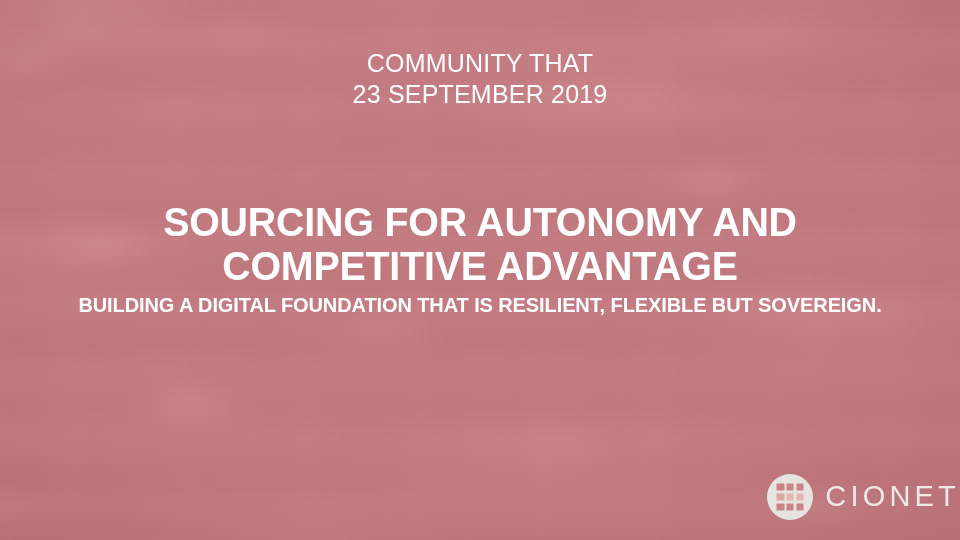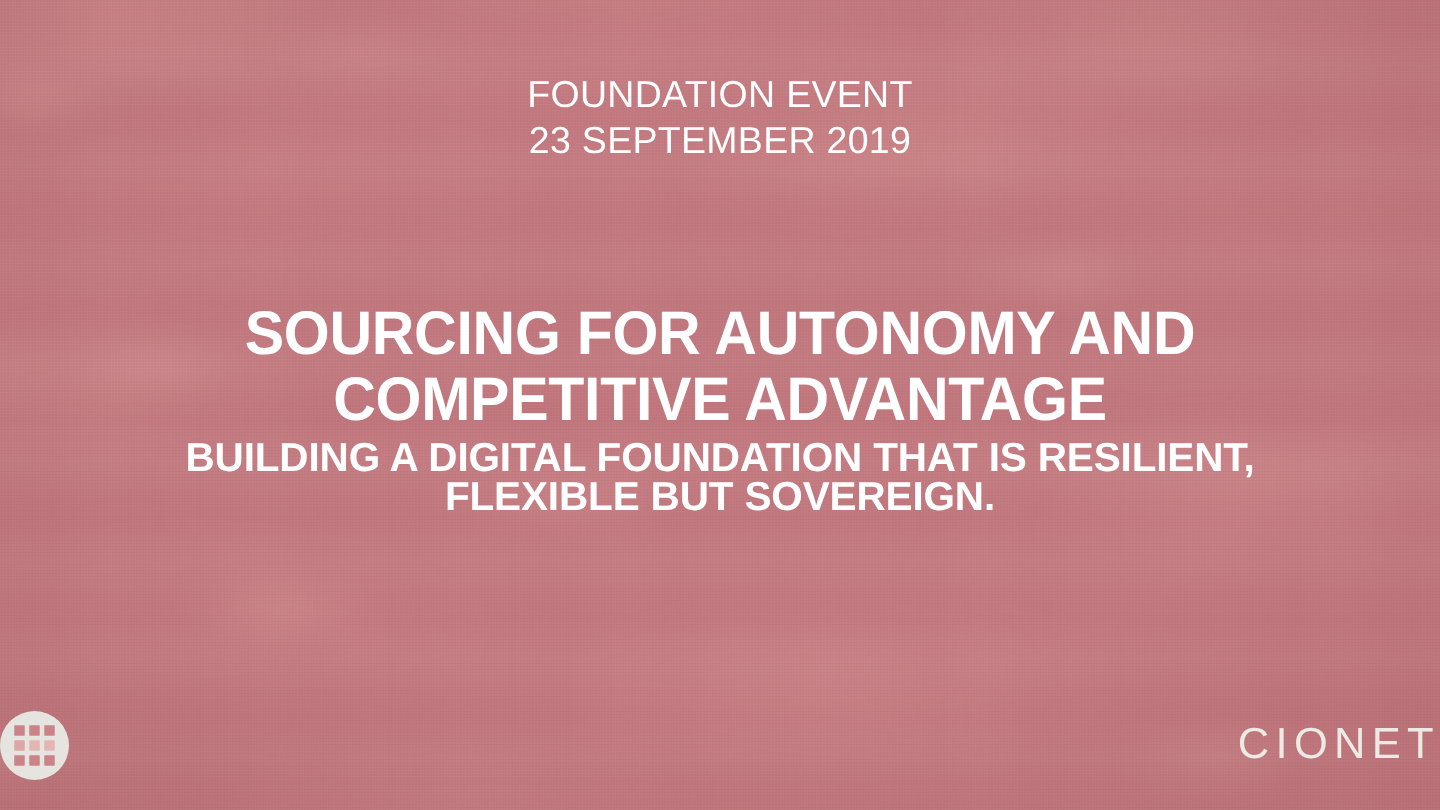--- a/index.html
+++ b/index.html
@@ -148,35 +148,35 @@
     letter-spacing: -0.2px;
     white-space: nowrap;
     transform: scaleX(0.96);
   }
 
   .subtitle-block {
     position: absolute;
     top: 292px;
     left: 70px;
     right: 70px;
-    font-size: 27px;
+    font-size: 20px;
     font-weight: 700;
     line-height: 26px;
     letter-spacing: -0.1px;
   }
 
   
   .logo {
     position: absolute;
     left: 0;
     right: 0;
     top: 474px;
     display: flex;
     align-items: center;
-    justify-content: space-between;
+    justify-content: flex-end;
     gap: 12px;
   }
   .logo-mark {
     position: relative;
     width: 46px;
     height: 46px;
     border-radius: 50%;
     background: #e6e4df;
     flex: 0 0 auto;
   }
@@ -213,21 +213,21 @@
   <div class="wall-courses"></div>
   <div class="wall-blocks"></div>
   <div class="wall-stones"></div>
   <div class="wall-tint"></div>
   <div class="wall-vignette"></div>
   <div class="wall-grain"></div>
 
   <div class="content">
 
     <div class="event-header">
-      <div>FOUNDATION EVENT</div>
+      <div>COMMUNITY THAT</div>
       <div>23 SEPTEMBER 2019</div>
     </div>
 
     <div class="title-block">
       <div class="title-line">SOURCING FOR AUTONOMY AND</div>
       <div class="title-line">COMPETITIVE ADVANTAGE</div>
     </div>
 
     <div class="subtitle-block">BUILDING A DIGITAL FOUNDATION THAT IS RESILIENT, FLEXIBLE BUT SOVEREIGN.</div>
 

